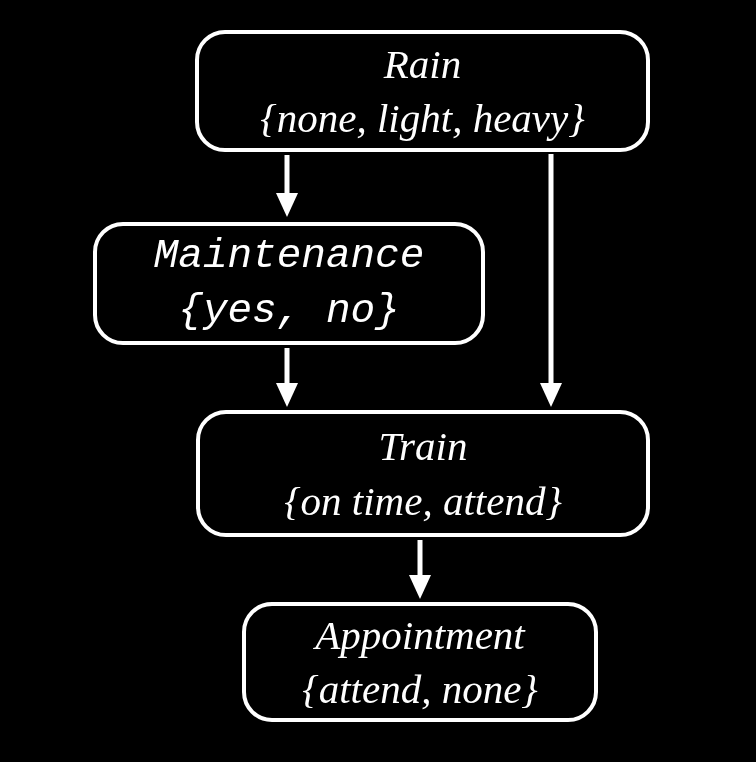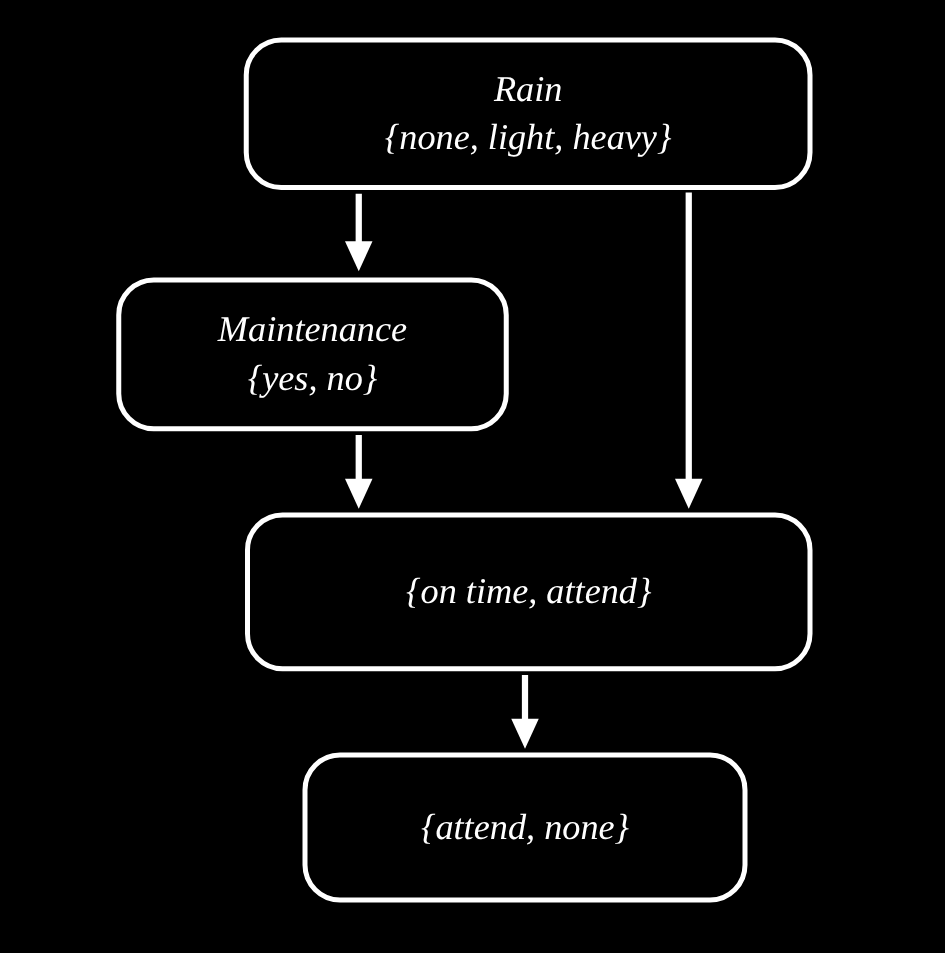--- a/index.html
+++ b/index.html
@@ -30,27 +30,27 @@
     position: absolute;
     display: flex;
     flex-direction: column;
     align-items: center;
     justify-content: center;
     background: var(--bg);
     border: 4px solid var(--line);
     border-radius: 30px;
     color: var(--text);
     font-style: italic;
-    font-size: 29px;
+    font-size: 41px;
     line-height: 1.32;
     text-align: center;
     white-space: nowrap;
   }
   .node-rain        { left: 195px; top: 30px;  width: 455px; height: 122px; }
-  .node-maintenance { left: 93px;  top: 222px; width: 314px; height: 123px; }
+  .node-maintenance { left: 93px;  top: 222px; width: 392px; height: 123px; font-family: Liberation Mono, monospace; }
   .node-train       { left: 196px; top: 410px; width: 454px; height: 127px; }
   .node-appointment { left: 242px; top: 602px; width: 356px; height: 120px; }
   .edge-shaft { stroke: var(--line); stroke-width: 5; }
   .edge-head  { fill: var(--line); stroke: none; }
 </style>
 </head>
 <body>
 
 <div class="canvas">
 
@@ -77,20 +77,22 @@
     <span>Rain</span>
     <span>{none, light, heavy}</span>
   </div>
 
   <div class="node node-maintenance">
     <span>Maintenance</span>
     <span>{yes, no}</span>
   </div>
 
   <div class="node node-train">
+    <span>Train</span>
     <span>{on time, attend}</span>
   </div>
 
   <div class="node node-appointment">
+    <span>Appointment</span>
     <span>{attend, none}</span>
   </div>
 
 </div>
 
 </body></html>

